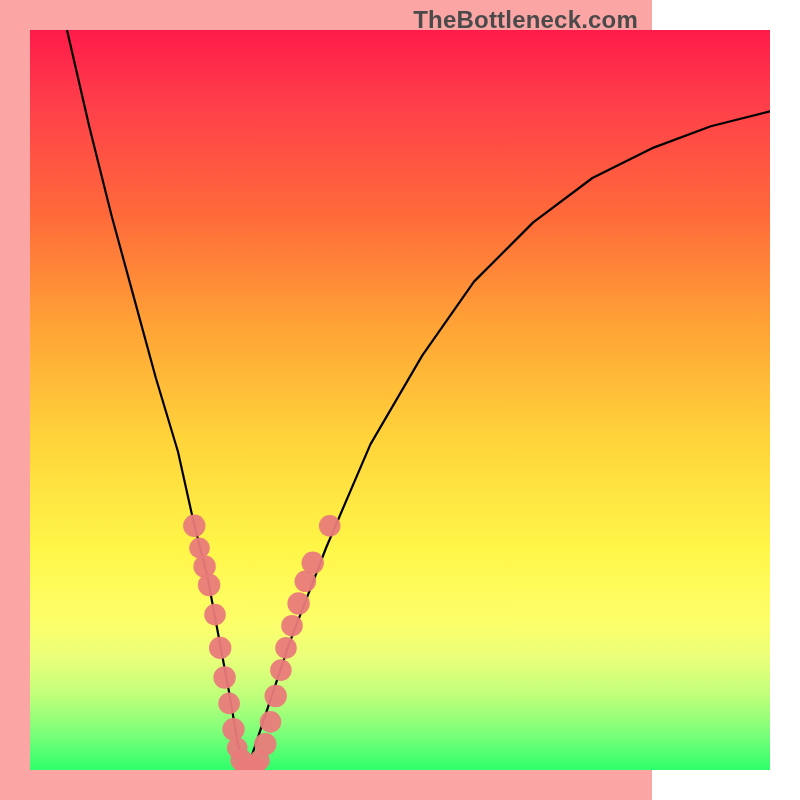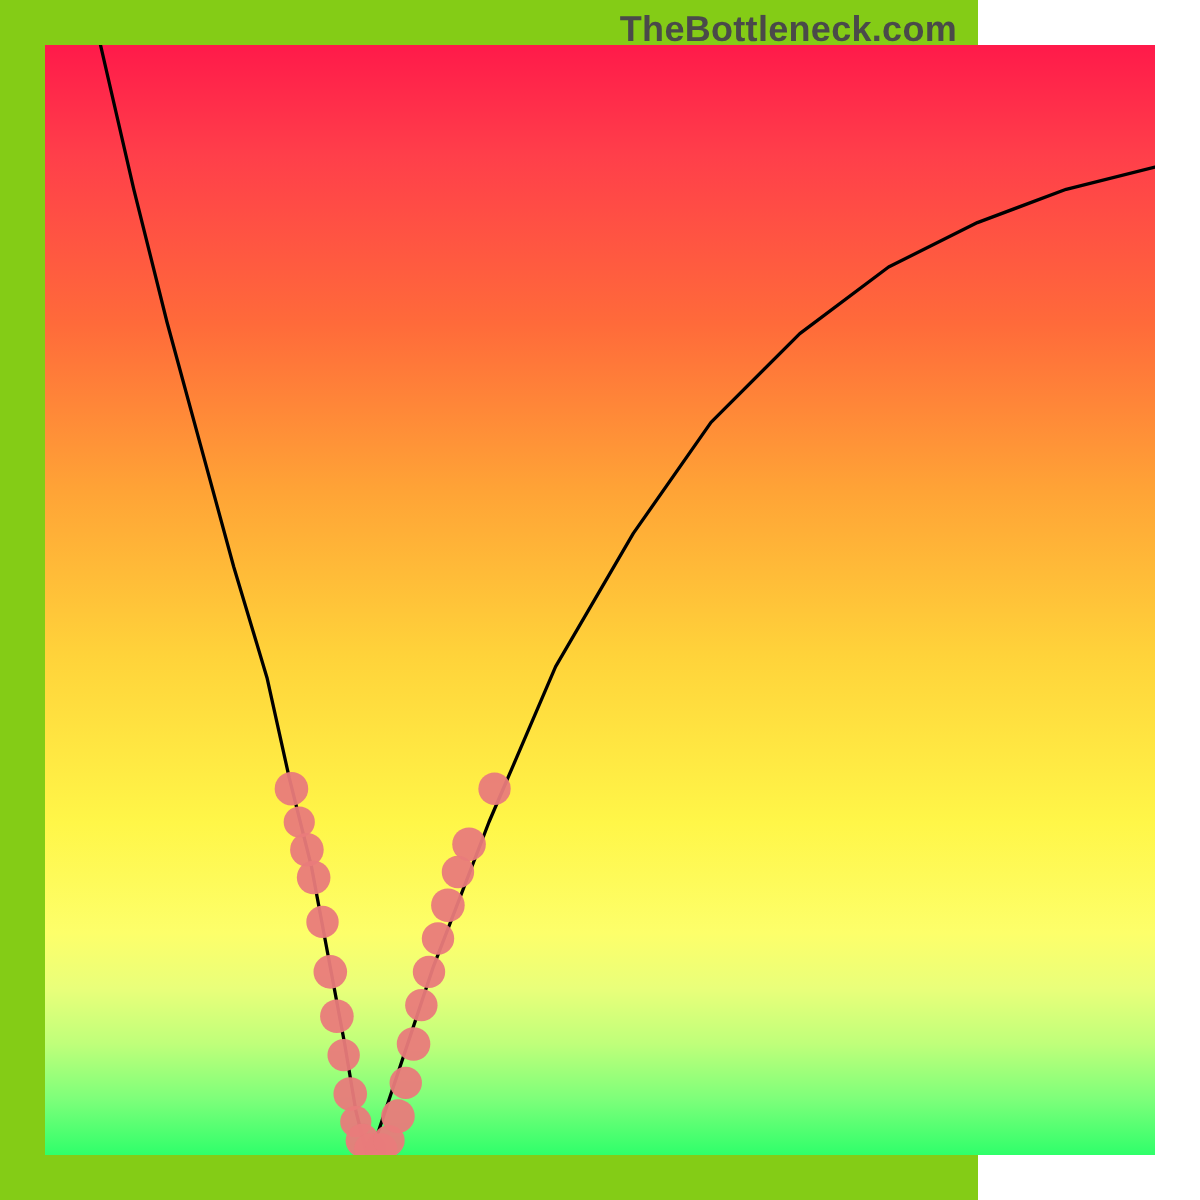--- a/index.html
+++ b/index.html
@@ -1,20 +1,20 @@
 <!DOCTYPE html>
 <html><head>
 <meta charset="utf-8">
 <style>
   * { margin: 0; padding: 0; box-sizing: border-box; }
   html, body { width: 800px; height: 800px; overflow: hidden; }
   .frame {
     width: 652px;
     height: 800px;
-    background: #84cc16;
+    background: #fca5a5;
     position: relative;
   }
   .plot-area {
     position: absolute;
     left: 30px;
     top: 30px;
     width: 740px;
     height: 740px;
     background: linear-gradient(to bottom,
       #ff1a4a 0%,

